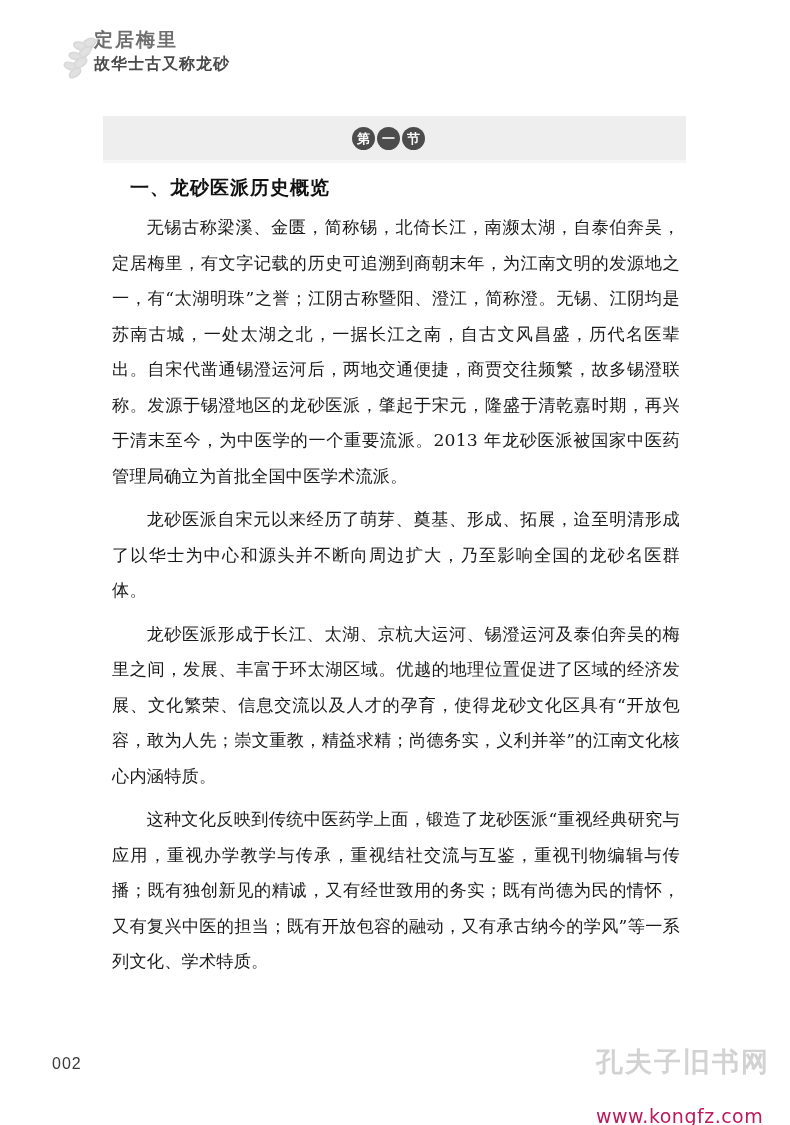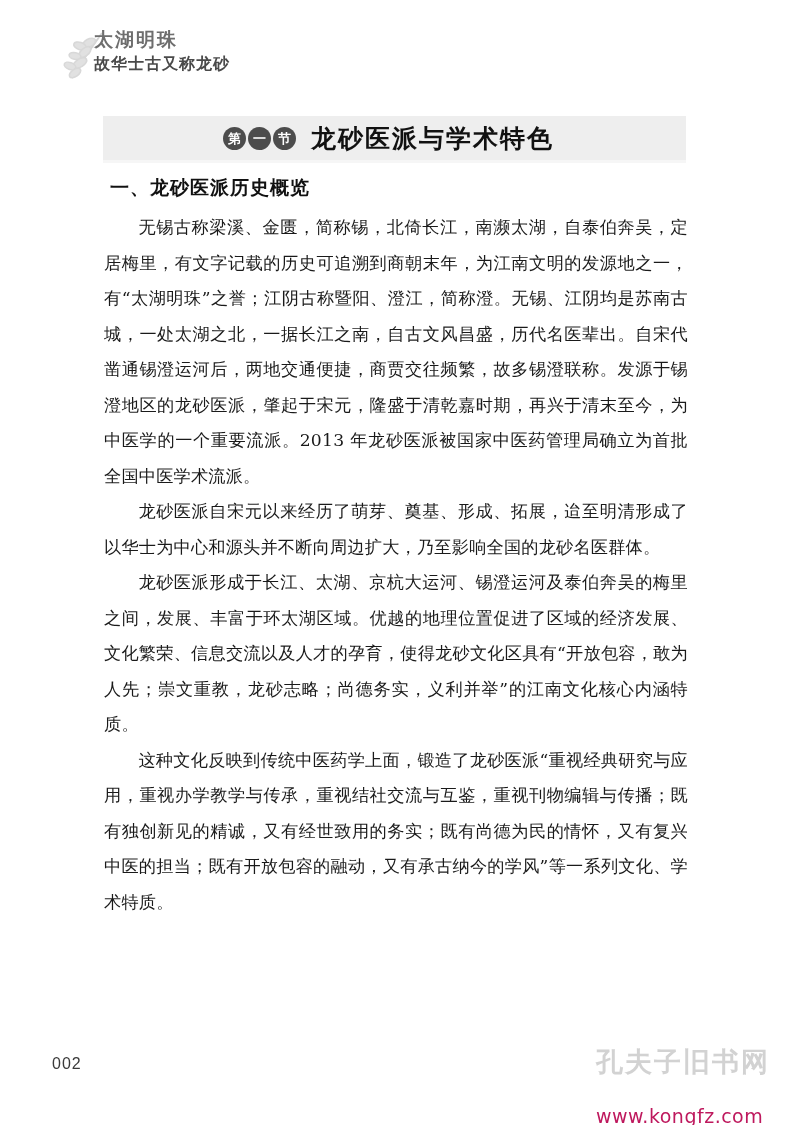--- a/index.html
+++ b/index.html
@@ -105,28 +105,28 @@
     position: absolute;
     left: 104px;
     top: 172px;
     width: 584px;
   }
   .subheading {
     font-size: 19px;
     font-weight: bold;
     letter-spacing: 1px;
     color: #111111;
-    margin: 0 0 8px 6px;
+    margin: 0 0 8px 26px;
     line-height: 30px;
   }
   .subheading.second {
     margin-top: 34px;
   }
   p.para {
-    margin: 0;
+    margin: 8px;
     font-size: 17.2px;
     line-height: 35.5px;
     text-align: justify;
     text-justify: inter-ideograph;
     text-indent: 2em;
     letter-spacing: 0.2px;
     color: #1a1a1a;
   }
   .gap-after-sub { margin-top: 4px; }
 
@@ -178,41 +178,40 @@
       <ellipse cx="31" cy="13" rx="7" ry="4" transform="rotate(-28 31 13)"></ellipse>
       <ellipse cx="22" cy="16" rx="6.5" ry="3.6" transform="rotate(18 22 16)"></ellipse>
       <ellipse cx="27" cy="22" rx="7" ry="3.8" transform="rotate(-40 27 22)"></ellipse>
       <ellipse cx="17" cy="26" rx="6" ry="3.4" transform="rotate(12 17 26)"></ellipse>
       <ellipse cx="22" cy="33" rx="7.5" ry="4" transform="rotate(-32 22 33)"></ellipse>
       <ellipse cx="12" cy="36" rx="6" ry="3.4" transform="rotate(20 12 36)"></ellipse>
       <ellipse cx="17" cy="43" rx="6.5" ry="3.6" transform="rotate(-35 17 43)"></ellipse>
     </g>
   </svg>
   <div class="rh-text">
-    <div class="rh-title">太湖明珠</div>
+    <div class="rh-title">定居梅里</div>
     <div class="rh-sub">故华士古又称龙砂</div>
   </div>
 </div>
 
 <div class="section-band">
   <div class="band-inner">
     <div class="num-circles">
       <span class="num-circle">第</span>
       <span class="num-circle">一</span>
       <span class="num-circle">节</span>
     </div>
-    <div class="section-title">龙砂医派与学术特色</div>
   </div>
 </div>
 
 <div class="page-body">
   <h2 class="subheading">一、龙砂医派历史概览</h2>
   <p class="para">无锡古称梁溪、金匮，简称锡，北倚长江，南濒太湖，自泰伯奔吴，定居梅里，有文字记载的历史可追溯到商朝末年，为江南文明的发源地之一，有“太湖明珠”之誉；江阴古称暨阳、澄江，简称澄。无锡、江阴均是苏南古城，一处太湖之北，一据长江之南，自古文风昌盛，历代名医辈出。自宋代凿通锡澄运河后，两地交通便捷，商贾交往频繁，故多锡澄联称。发源于锡澄地区的龙砂医派，肇起于宋元，隆盛于清乾嘉时期，再兴于清末至今，为中医学的一个重要流派。2013 年龙砂医派被国家中医药管理局确立为首批全国中医学术流派。</p>
   <p class="para">龙砂医派自宋元以来经历了萌芽、奠基、形成、拓展，迨至明清形成了以华士为中心和源头并不断向周边扩大，乃至影响全国的龙砂名医群体。</p>
-  <p class="para gap-after-sub">龙砂医派形成于长江、太湖、京杭大运河、锡澄运河及泰伯奔吴的梅里之间，发展、丰富于环太湖区域。优越的地理位置促进了区域的经济发展、文化繁荣、信息交流以及人才的孕育，使得龙砂文化区具有“开放包容，敢为人先；崇文重教，龙砂志略；尚德务实，义利并举”的江南文化核心内涵特质。</p>
+  <p class="para gap-after-sub">龙砂医派形成于长江、太湖、京杭大运河、锡澄运河及泰伯奔吴的梅里之间，发展、丰富于环太湖区域。优越的地理位置促进了区域的经济发展、文化繁荣、信息交流以及人才的孕育，使得龙砂文化区具有“开放包容，敢为人先；崇文重教，精益求精；尚德务实，义利并举”的江南文化核心内涵特质。</p>
   <p class="para">这种文化反映到传统中医药学上面，锻造了龙砂医派“重视经典研究与应用，重视办学教学与传承，重视结社交流与互鉴，重视刊物编辑与传播；既有独创新见的精诚，又有经世致用的务实；既有尚德为民的情怀，又有复兴中医的担当；既有开放包容的融动，又有承古纳今的学风”等一系列文化、学术特质。</p>
 </div>
 
 <div class="folio">002</div>
 
 <div class="watermark">
   <div class="wm-cn">孔夫子旧书网</div>
   <div class="wm-url">www.kongfz.com</div>
 </div>
 

